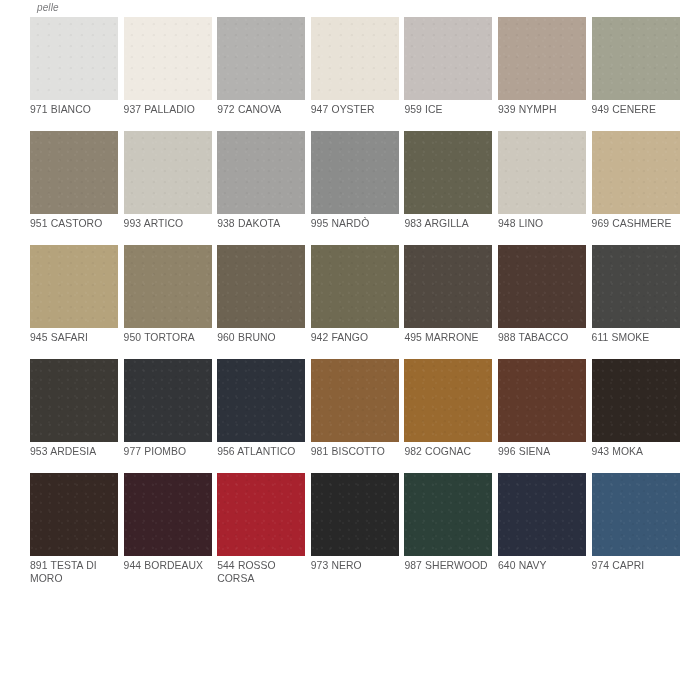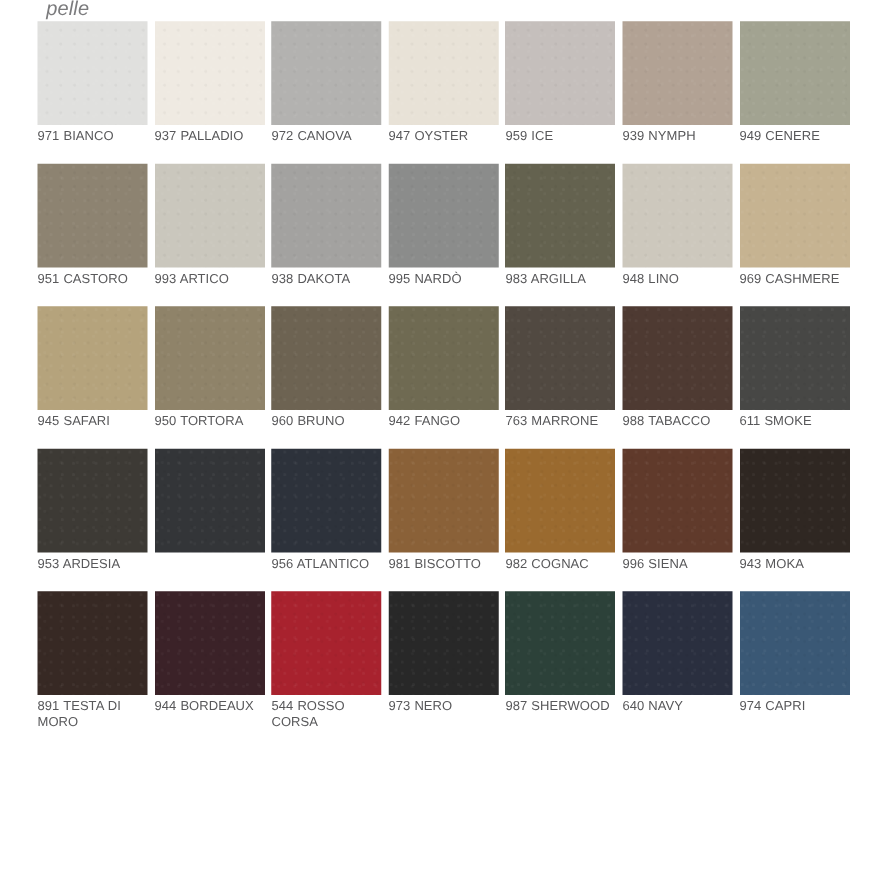--- a/index.html
+++ b/index.html
@@ -17,21 +17,21 @@
   }
   #page {
     position: relative;
     width: 700px;
     height: 700px;
     box-sizing: border-box;
     padding: 0 0 0 30px;
   }
   .category-title {
     font-style: italic;
-    font-size: 16px;
+    font-size: 10px;
     line-height: 13px;
     color: #7b7b7d;
     letter-spacing: 0.1px;
     padding-top: 1px;
     margin: 0 0 3px 7px;
     height: 13px;
   }
   .swatch-grid {
     display: grid;
     grid-template-columns: repeat(7, 88px);
@@ -147,36 +147,37 @@
       <div class="swatch-cell">
         <div class="swatch-chip" style="background-color: rgb(109, 99, 82);"></div>
         <div class="swatch-label">960 BRUNO</div>
       </div>
       <div class="swatch-cell">
         <div class="swatch-chip" style="background-color: rgb(111, 106, 82);"></div>
         <div class="swatch-label">942 FANGO</div>
       </div>
       <div class="swatch-cell">
         <div class="swatch-chip" style="background-color: rgb(81, 73, 65);"></div>
-        <div class="swatch-label">763 MARRONE</div>
+        <div class="swatch-label">495 MARRONE</div>
       </div>
       <div class="swatch-cell">
         <div class="swatch-chip" style="background-color: rgb(78, 58, 50);"></div>
         <div class="swatch-label">988 TABACCO</div>
       </div>
       <div class="swatch-cell">
         <div class="swatch-chip" style="background-color: rgb(71, 71, 69);"></div>
         <div class="swatch-label">611 SMOKE</div>
       </div>
       <div class="swatch-cell">
         <div class="swatch-chip" style="background-color: rgb(61, 58, 53);"></div>
         <div class="swatch-label">953 ARDESIA</div>
       </div>
       <div class="swatch-cell">
         <div class="swatch-chip" style="background-color: rgb(51, 53, 56);"></div>
+        <div class="swatch-label">977 PIOMBO</div>
       </div>
       <div class="swatch-cell">
         <div class="swatch-chip" style="background-color: rgb(45, 50, 59);"></div>
         <div class="swatch-label">956 ATLANTICO</div>
       </div>
       <div class="swatch-cell">
         <div class="swatch-chip" style="background-color: rgb(138, 97, 56);"></div>
         <div class="swatch-label">981 BISCOTTO</div>
       </div>
       <div class="swatch-cell">

